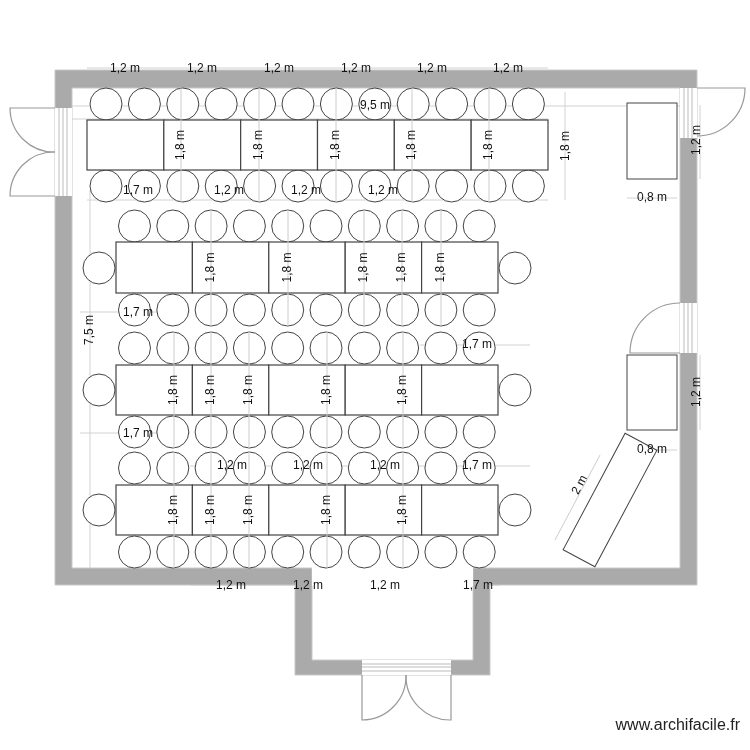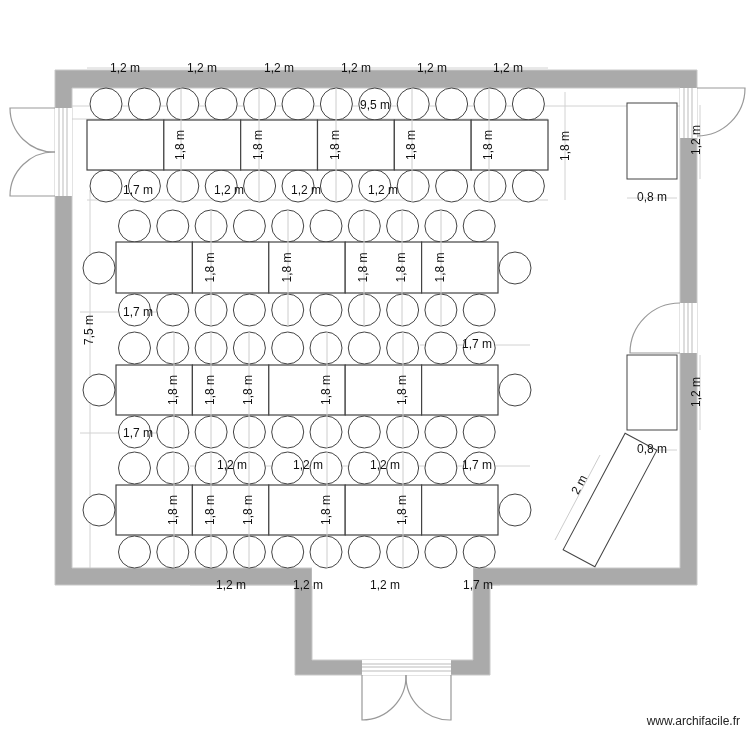--- a/index.html
+++ b/index.html
@@ -1,19 +1,19 @@
 <!DOCTYPE html>
 <html><head>
 <meta charset="utf-8">
 <style>
   html, body { margin:0; padding:0; background:#ffffff; }
   body { width:750px; height:750px; position:relative; overflow:hidden; font-family:"Liberation Sans", sans-serif; }
   #plan { position:absolute; left:0; top:0; }
   .dimtxt { font-family:"Liberation Sans", sans-serif; font-size:12px; fill:#111; }
-  .watermark { position:absolute; right:10px; bottom:22px; font-size:12px; color:#222; font-family:"Liberation Sans", sans-serif;text-align:center; }
+  .watermark { position:absolute; right:10px; bottom:16px; font-size:16px; color:#222; font-family:"Liberation Sans", sans-serif;text-align:center; }
 </style>
 </head>
 <body>
 
 <svg id="plan" width="750" height="750" viewBox="0 0 750 750" xmlns="http://www.w3.org/2000/svg">
 
   <g id="guides" stroke="#d2d2d2" stroke-width="1" fill="none">
     <line x1="72" y1="106" x2="680" y2="106"></line>
     <line x1="72" y1="119" x2="548" y2="119"></line>
     <line x1="87" y1="200" x2="548" y2="200"></line>

